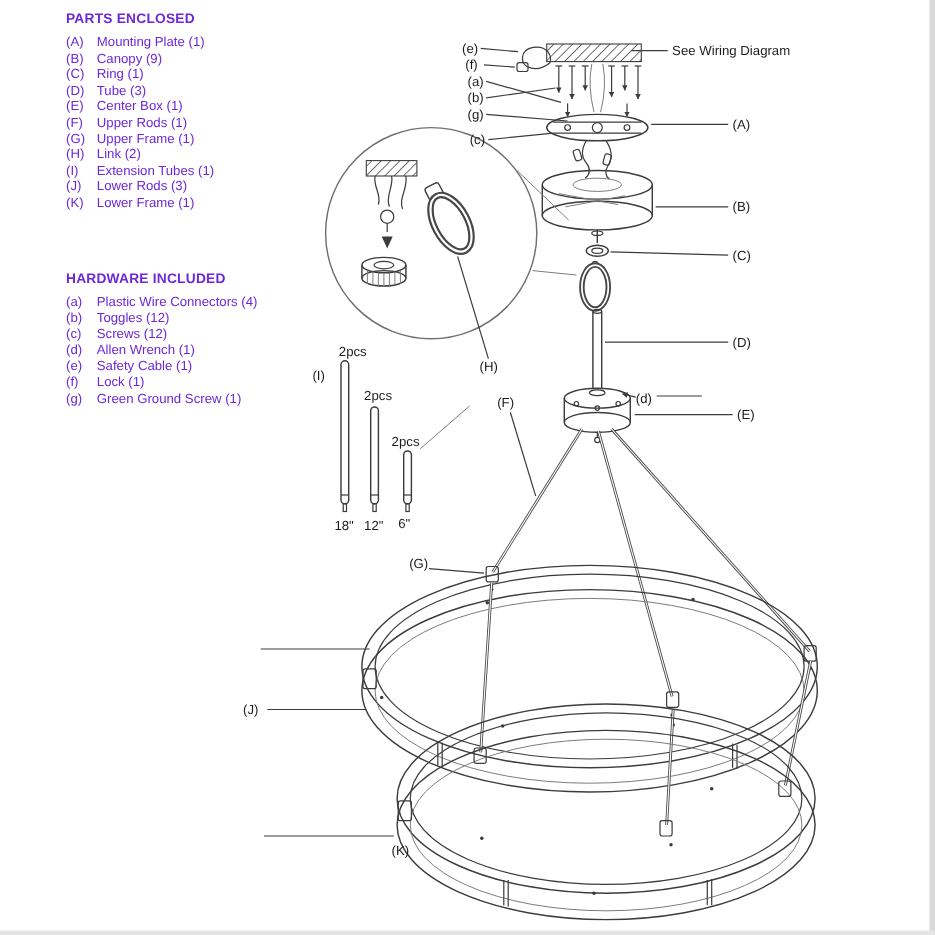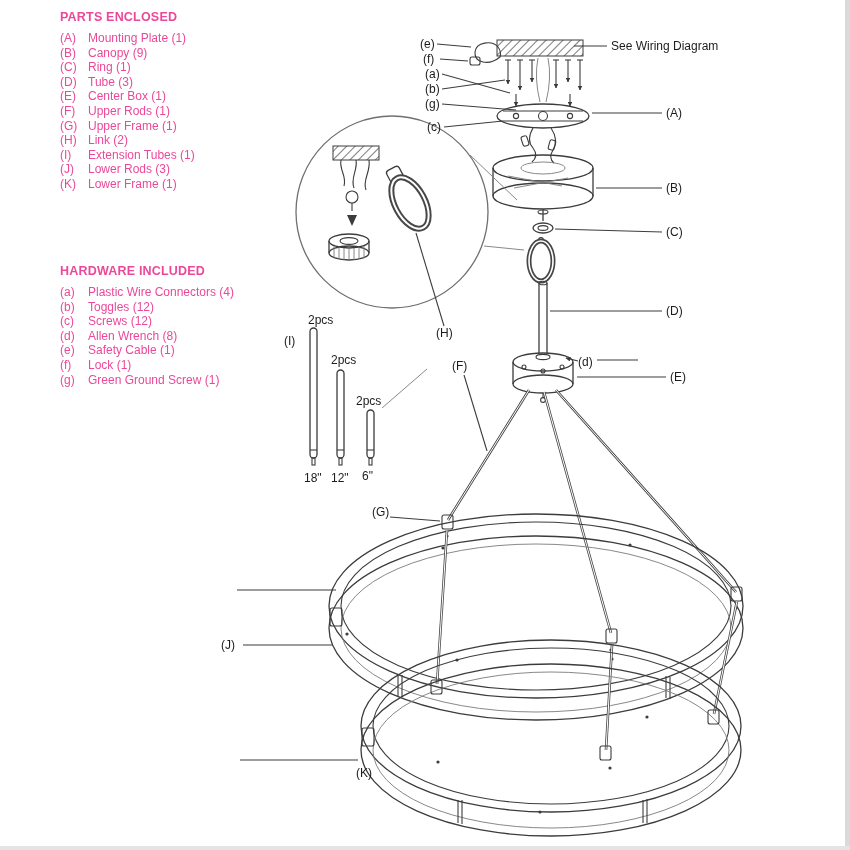--- a/index.html
+++ b/index.html
@@ -1,22 +1,22 @@
 <!DOCTYPE html>
 <html><head>
 <meta charset="utf-8">
 <style>
   html,body{margin:0;padding:0;background:#fff}
   .sheet{position:relative;width:850px;height:850px;background:#ffffff;overflow:hidden;
-         font-family:"Liberation Sans",sans-serif;color:#ec4899}
+         font-family:"Liberation Sans",sans-serif;color:#6d28d9}
   .edge-r{position:absolute;top:0;right:0;width:5px;height:100%;background:#dadada}
   .edge-b{position:absolute;left:0;bottom:0;width:100%;height:4px;background:#e4e4e4}
   .list{position:absolute;left:60px;width:280px}
   .list.parts{top:10px}
-  .list.hw{top:264px}
+  .list.hw{top:246px}
   .list h2{margin:0 0 7px 0;font-size:12.5px;font-weight:bold;letter-spacing:.2px}
   .row{display:flex;align-items:baseline;font-size:12px;line-height:14.6px}
   .row .key{flex:0 0 28px}
   svg{position:absolute;left:0;top:0}
   svg text{font-family:"Liberation Sans",sans-serif;font-size:12px;fill:#1c1c1e}
   .ln{stroke:#3c3c3e;stroke-width:1.1;fill:none}
   .ln2{stroke:#3c3c3e;stroke-width:1.3;fill:none}
   .thin{stroke:#7a7a7d;stroke-width:.9;fill:none}
   .rod{stroke:#47474a;stroke-width:2.6;fill:none}
   .rodcore{stroke:#ffffff;stroke-width:1;fill:none}
@@ -84,21 +84,21 @@
     <div class="row">
         <span class="key">(b)</span>
         <span>Toggles (12)</span>
       </div>
     <div class="row">
         <span class="key">(c)</span>
         <span>Screws (12)</span>
       </div>
     <div class="row">
         <span class="key">(d)</span>
-        <span>Allen Wrench (8)</span>
+        <span>Allen Wrench (1)</span>
       </div>
     <div class="row">
         <span class="key">(e)</span>
         <span>Safety Cable (1)</span>
       </div>
     <div class="row">
         <span class="key">(f)</span>
         <span>Lock (1)</span>
       </div>
     <div class="row">

